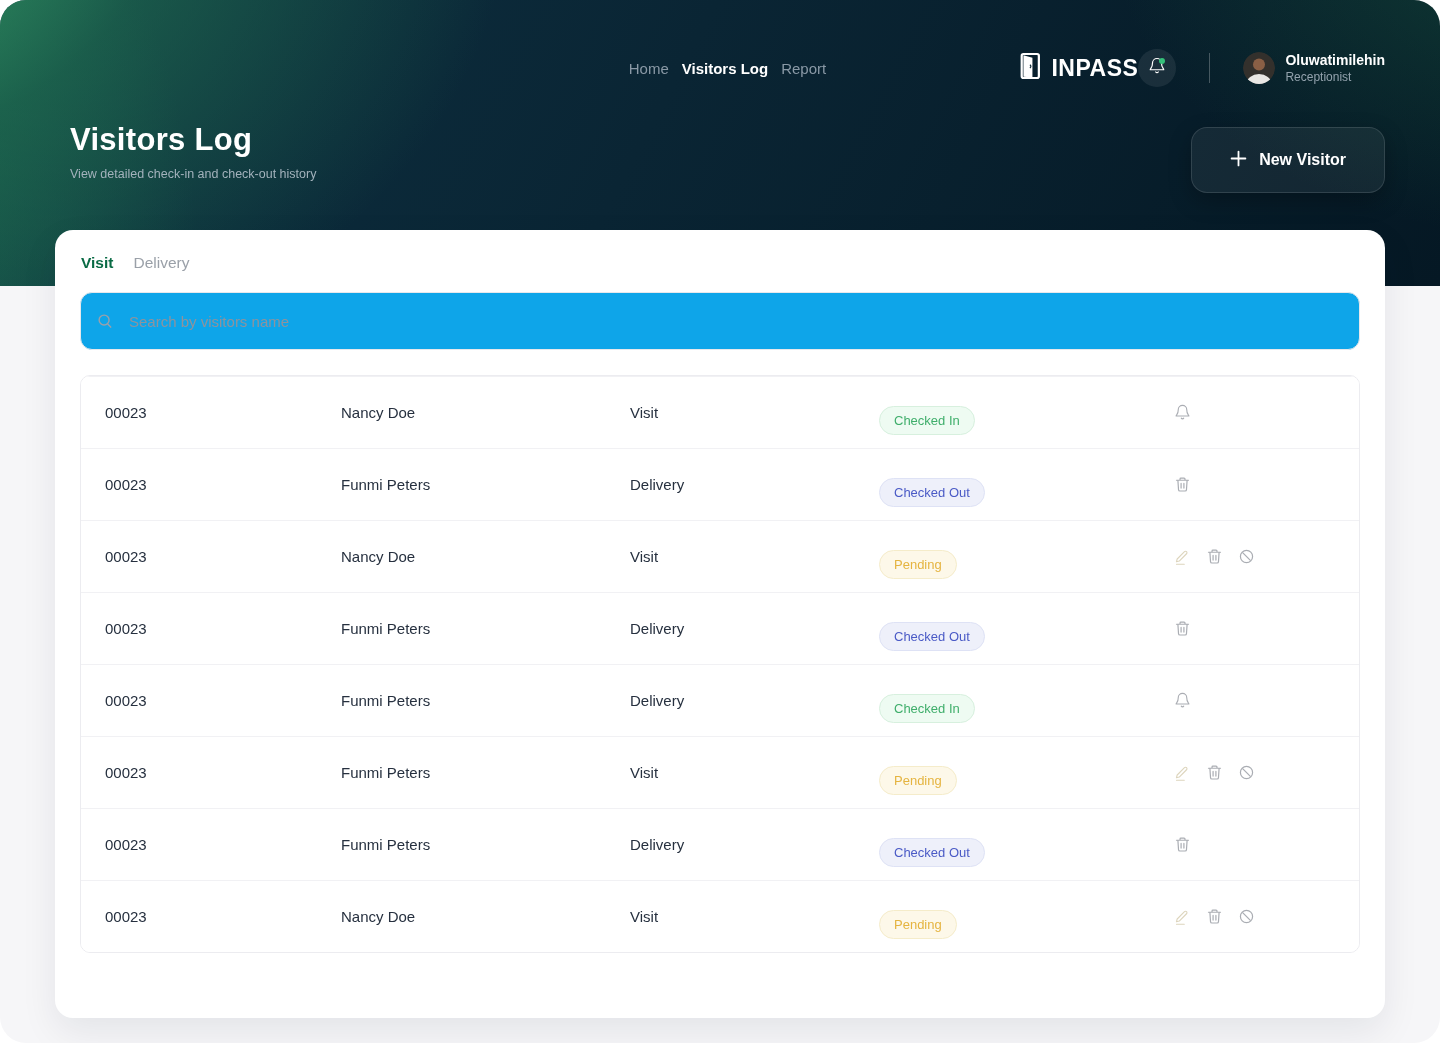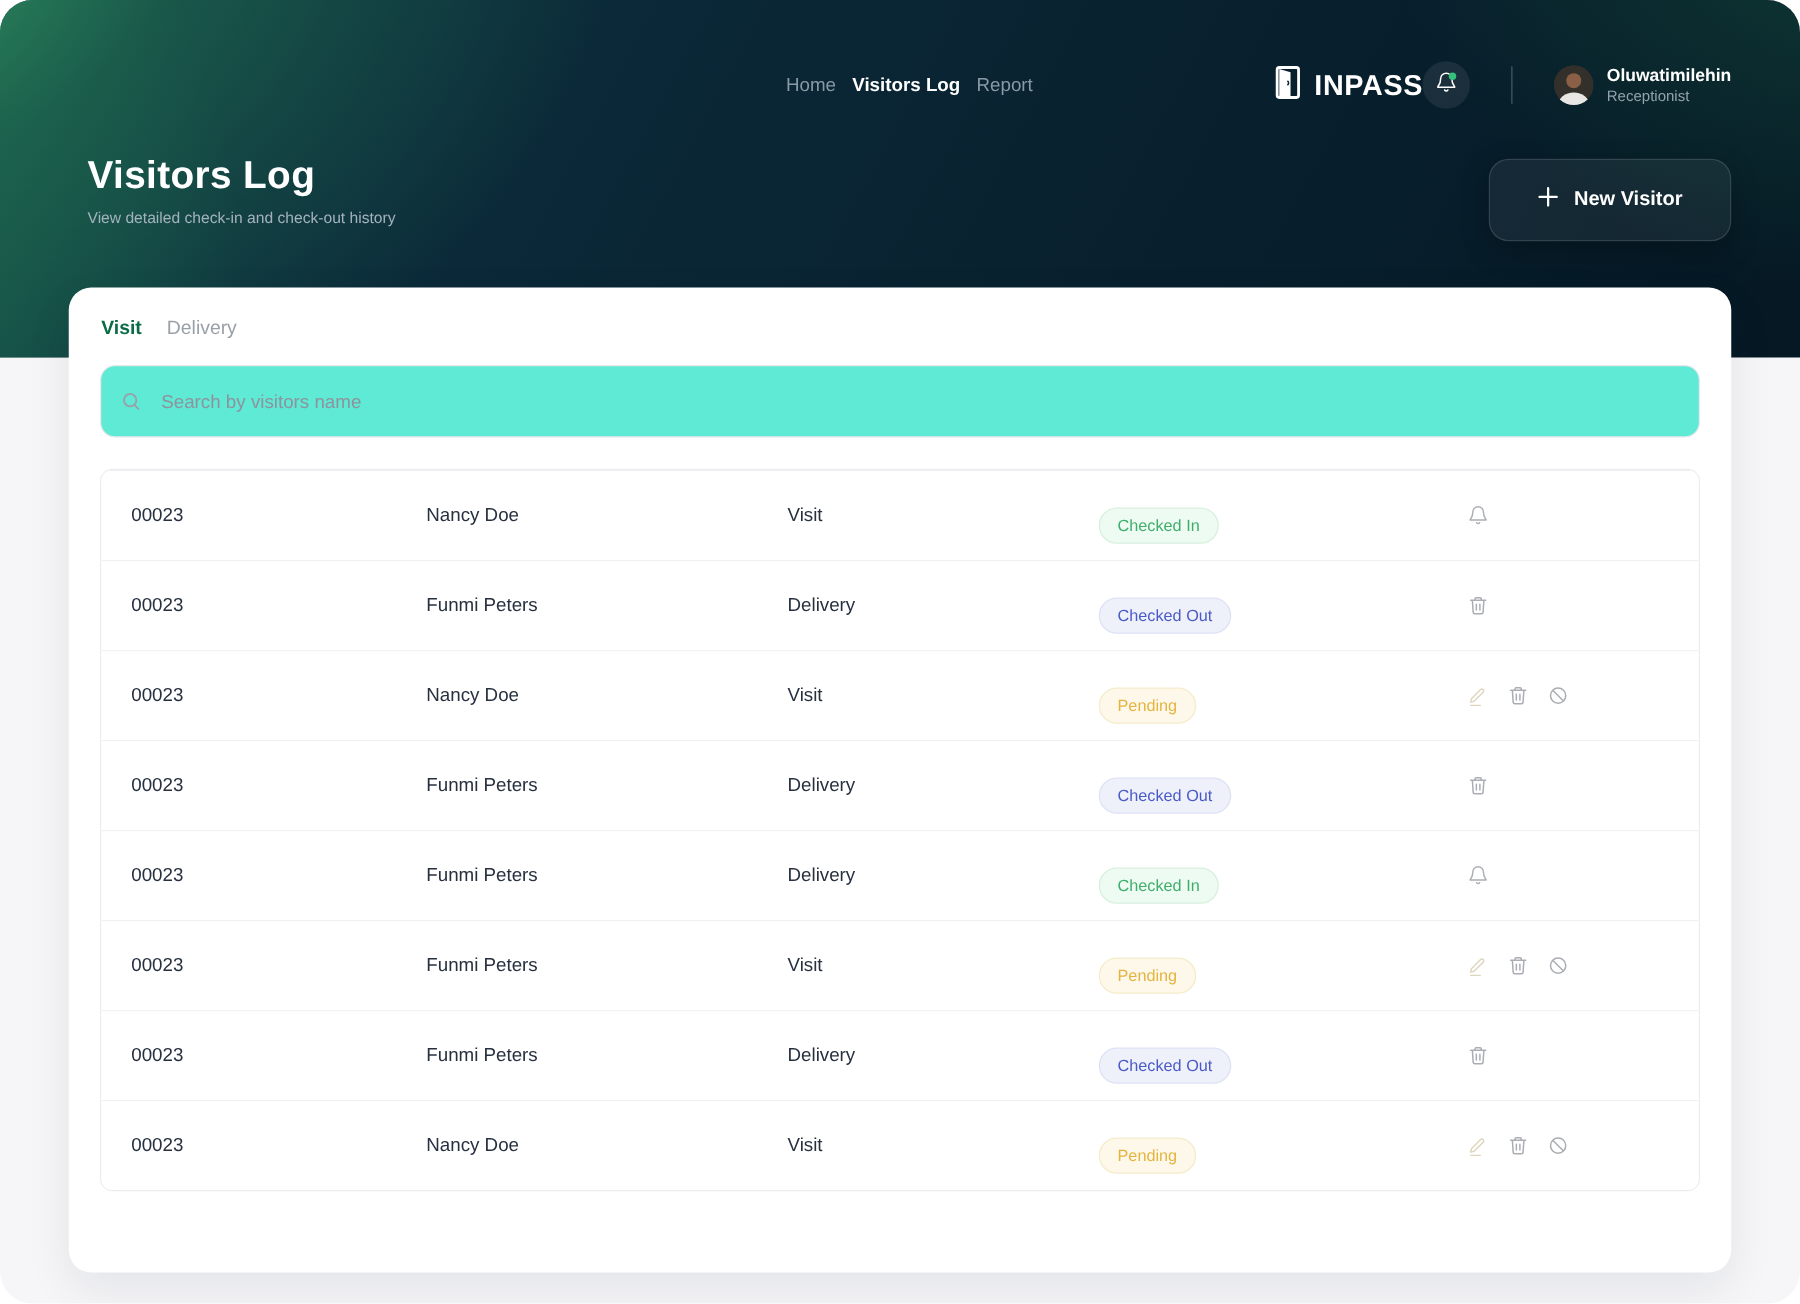--- a/index.html
+++ b/index.html
@@ -56,21 +56,21 @@
     position:absolute; left:55px; top:230px; width:1330px; height:788px;
     background:#fff; border-radius:18px; box-shadow:0 14px 36px rgba(13,27,52,0.08);
     padding:24px 25px 0;
   }
   .tabs { display:flex; gap:20px; align-items:center; padding-left:1px; }
   .tab { font-size:15.5px; color:#9aa0a8; cursor:pointer; }
   .tab.active { color:#0a6b45; font-weight:700; }
   .search-row { position:relative; margin-top:20px; height:58px; }
   .search-input {
     width:100%; height:58px; border:1px solid #e7e8ec; border-radius:12px;
-    padding:0 180px 0 48px; font-size:15px; color:#1f2937; outline:none; background:#5eead4;
+    padding:0 180px 0 48px; font-size:15px; color:#1f2937; outline:none; background:#0ea5e9;
     font-family:"Liberation Sans", sans-serif;
   }
   .search-input::placeholder { color:#8e939d; }
   .search-icon { position:absolute; left:16px; top:20px; color:#9aa0aa; }
   .filter-btn {
     position:absolute; right:14px; top:9px; height:40px; padding:0 18px;
     display:flex; align-items:center; gap:10px; background:#fff;
     border:1px solid #e3e5ea; border-radius:10px; color:#3a4559; font-size:14.5px; cursor:pointer;
   }
   

